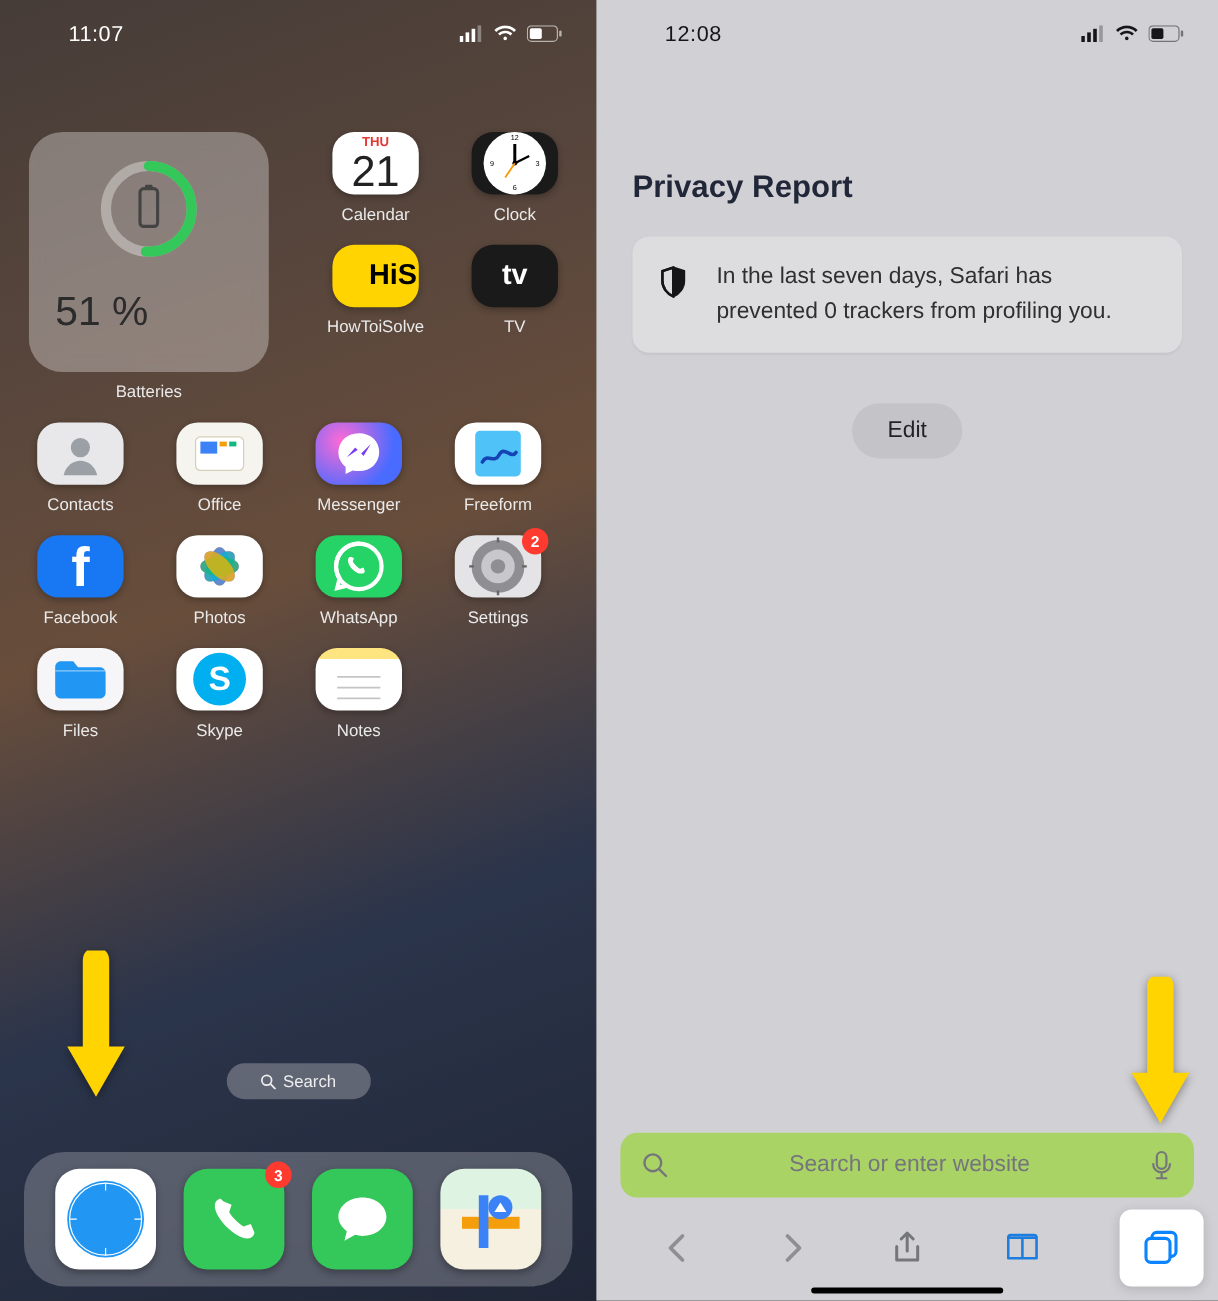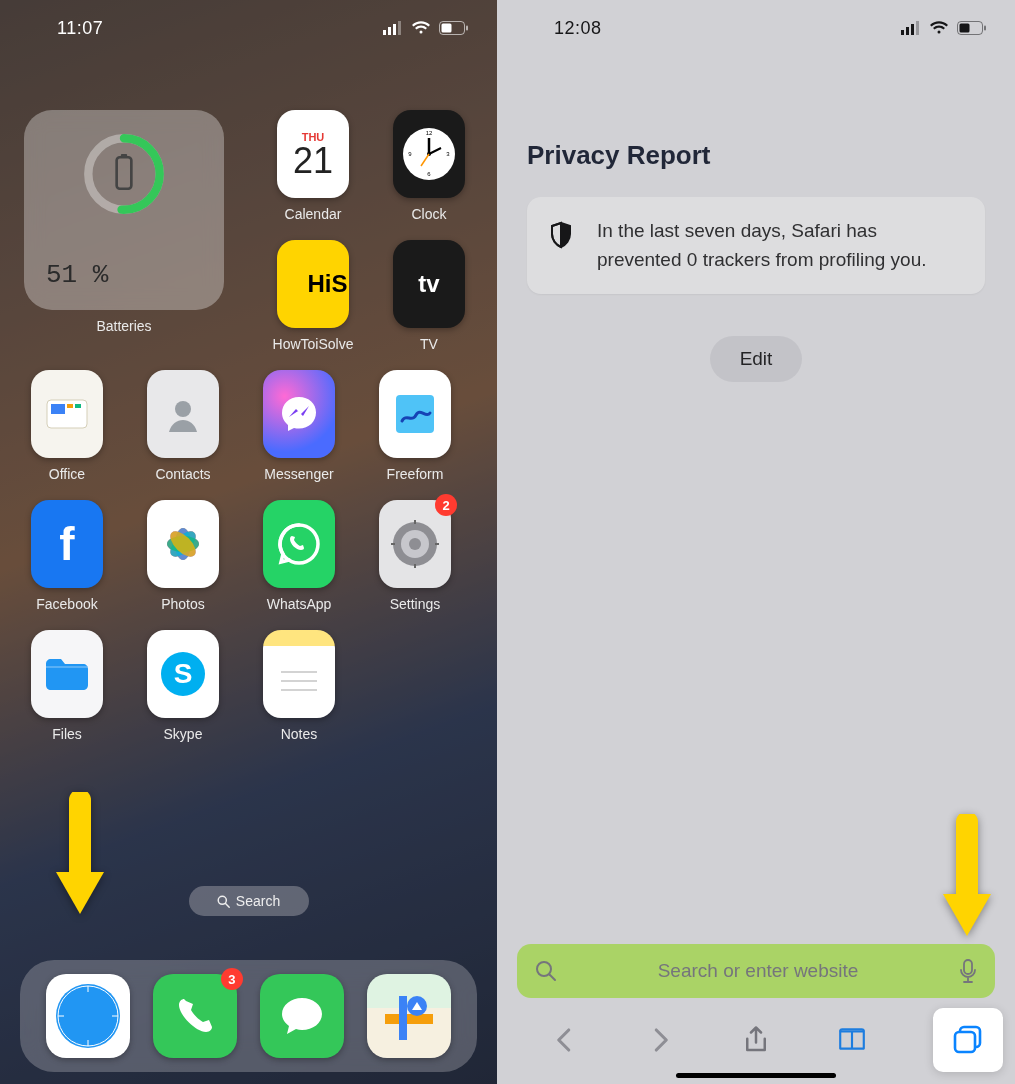--- a/index.html
+++ b/index.html
@@ -19,24 +19,24 @@
 .status-time { font-size: 18px; font-weight: 400; letter-spacing: 0.5px; margin-left: 17px; }
 .status-icons { display: flex; align-items: center; gap: 8px; }
 .status-icons svg { display: block; }
 
 
 .home { position: absolute; top: 110px; left: 24px; right: 24px; display: flex; flex-direction: column; gap: 18px; z-index: 5; }
 .row { display: flex; justify-content: flex-start; gap: 30px; }
 
 .widget-battery { width: 200px; height: 200px; border-radius: 28px; background: rgba(255,255,255,0.32); backdrop-filter: blur(10px); padding: 18px 22px; display: flex; flex-direction: column; justify-content: space-between; }
 .widget-ring { width: 84px; height: 84px; align-self: center; margin-top: 4px; }
-.widget-percent { color: #2b2b2b; font-size: 26px; font-weight: 400; margin-bottom: 2px; font-family: Liberation Mono, monospace; }
+.widget-percent { color: #2b2b2b; font-size: 34px; font-weight: 400; margin-bottom: 12px; }
 
 .app { width: 86px; display: flex; flex-direction: column; align-items: center; gap: 8px; }
-.icon { width: 72px; height: 88px; border-radius: 18px; display: flex; align-items: center; justify-content: center; box-shadow: 0 2px 6px rgba(0,0,0,0.3); position: relative; }
+.icon { width: 72px; height: 52px; border-radius: 18px; display: flex; align-items: center; justify-content: center; box-shadow: 0 2px 6px rgba(0,0,0,0.3); position: relative; }
 .app-label { font-size: 14px; color: #eaeaea; font-weight: 400; text-align: center; white-space: nowrap; }
 
 .calendar-icon { background: #fff; flex-direction: column; }
 .calendar-icon .dow { color: #e53935; font-size: 11px; font-weight: 700; margin-top: 2px; }
 .calendar-icon .dom { color: #222; font-size: 36px; font-weight: 400; line-height: 1; }
 
 .clock-icon { background: #1a1a1a; }
 .his-icon { background: #ffd400; color: #000; font-weight: 800; padding-left: 29px; }
 .tv-icon { background: #1a1a1a; color: #fff; }
 .office-icon { background: #f6f4ee; }
@@ -166,38 +166,38 @@
               <span style="font-size:24px;font-weight:600">tv</span>
             </div>
             <span class="app-label">TV</span>
           </div>
         </div>
       </div>
     </div>
 
     <div class="row">
       <div class="app">
+        <div class="icon contacts-icon">
+          <svg width="44" height="44" viewBox="0 0 44 44">
+              <circle cx="22" cy="17" r="8" fill="#9aa0a6"></circle>
+              <path d="M8 40c2-8 8-12 14-12s12 4 14 12" fill="#9aa0a6"></path>
+            </svg>
+        </div>
+        <span class="app-label">Contacts</span>
+      </div>
+      <div class="app">
         <div class="icon office-icon">
           <svg width="44" height="36" viewBox="0 0 44 36">
               <rect x="2" y="4" width="40" height="28" rx="4" fill="#fff" stroke="#d5cfb8"></rect>
               <rect x="6" y="8" width="14" height="10" fill="#3b82f6"></rect>
               <rect x="22" y="8" width="6" height="4" fill="#f59e0b"></rect>
               <rect x="30" y="8" width="6" height="4" fill="#10b981"></rect>
             </svg>
         </div>
         <span class="app-label">Office</span>
-      </div>
-      <div class="app">
-        <div class="icon contacts-icon">
-          <svg width="44" height="44" viewBox="0 0 44 44">
-              <circle cx="22" cy="17" r="8" fill="#9aa0a6"></circle>
-              <path d="M8 40c2-8 8-12 14-12s12 4 14 12" fill="#9aa0a6"></path>
-            </svg>
-        </div>
-        <span class="app-label">Contacts</span>
       </div>
       <div class="app">
         <div class="icon messenger-icon">
           <svg width="46" height="46" viewBox="0 0 46 46">
               <path d="M23 6C13 6 6 13 6 22c0 5 2.5 9 6 12v6l6-3c1.6.4 3.3.6 5 .6 10 0 17-7 17-16S33 6 23 6z" fill="#fff"></path>
               <path d="M13 26l7-8 5 5 8-8-6 10-5-5-9 6z" fill="#7b3ff2"></path>
             </svg>
         </div>
         <span class="app-label">Messenger</span>
       </div>

